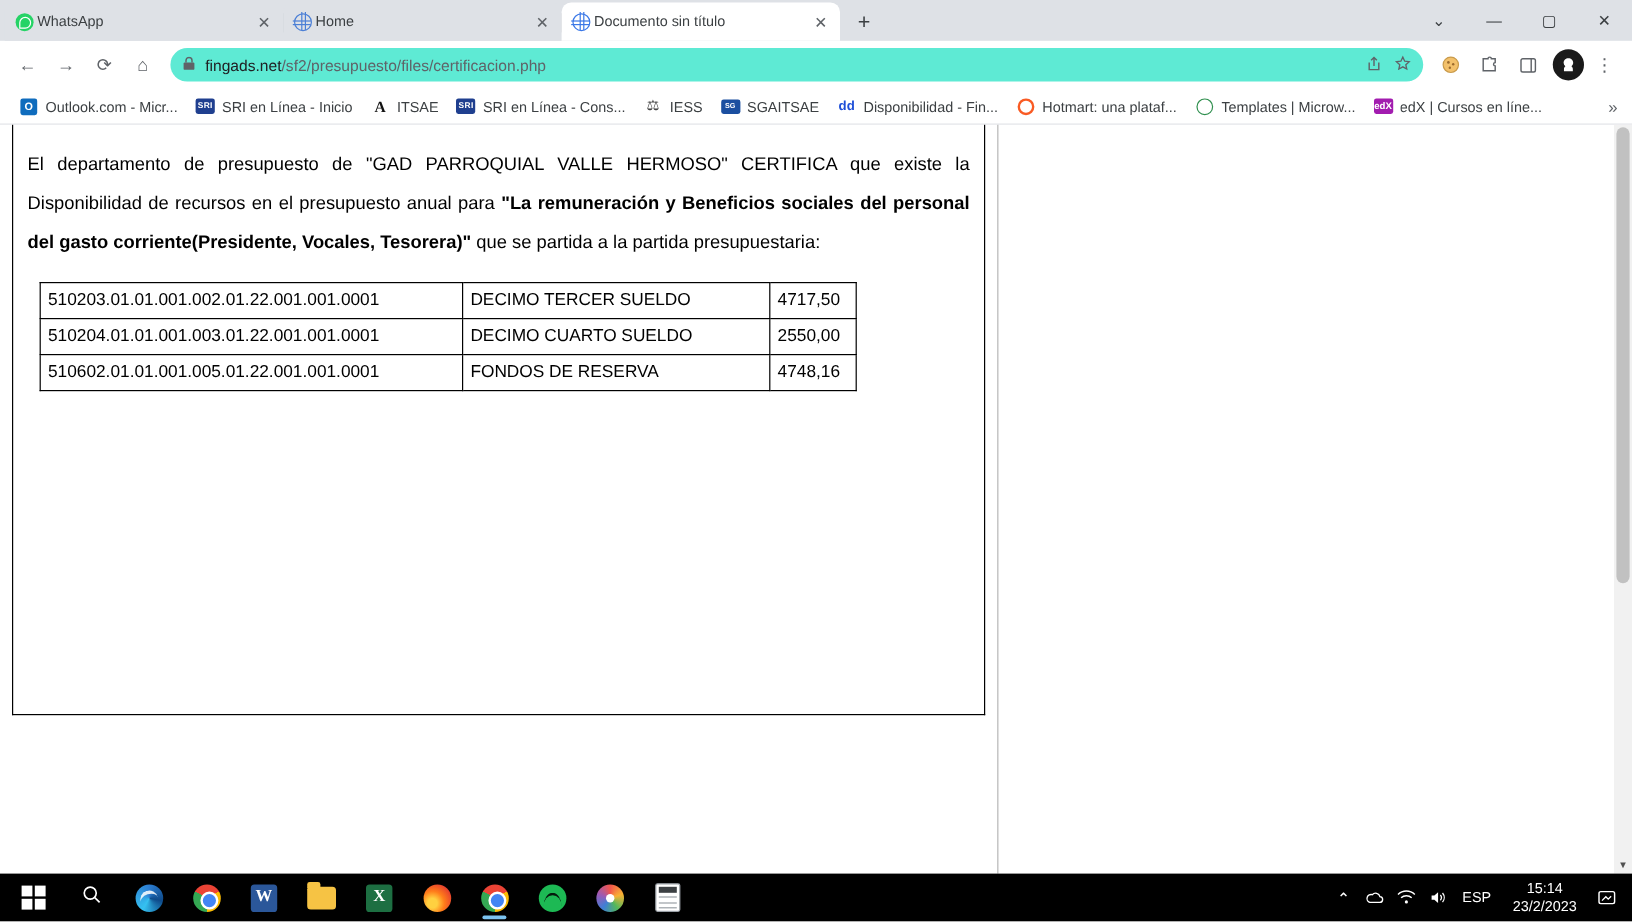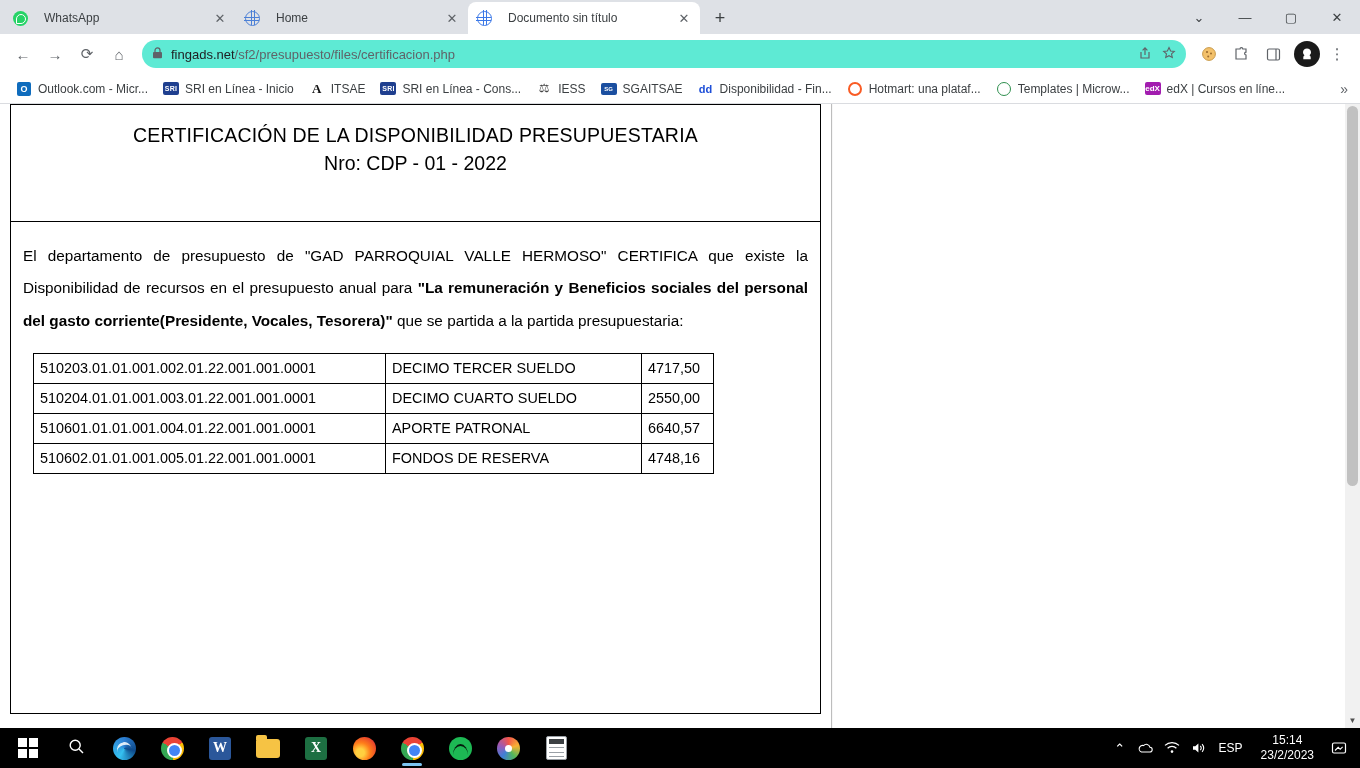--- a/index.html
+++ b/index.html
@@ -14,21 +14,21 @@
   
   .browser { width: 1360px; height: 768px; position: relative; background: #fff; }
 
   .tabstrip {
     height: 34px; background: #dee1e6; display: flex; align-items: flex-end;
     padding-left: 4px; position: relative;
   }
   .tab {
     height: 32px; width: 232px; display: flex; align-items: center;
     border-radius: 8px 8px 0 0; padding: 0 8px; position: relative;
-    font-size: 12px; color: #3c4043; background: #dee1e6; gap: 16px;
+    font-size: 12px; color: #3c4043; background: #dee1e6; gap: 3px;
   }
   .tab.inactive { background: #dee1e6; }
   .tab.active { background: #ffffff; }
   .tab .favicon { width: 16px; height: 16px; flex: 0 0 16px; display:flex; align-items:center; justify-content:center; }
   .tab .title {
     flex: 1 1 auto; overflow: hidden; white-space: nowrap; text-overflow: ellipsis;
     font-size: 12px; color: #3c4043;
   }
   .tab .closex {
     width: 16px; height: 16px; flex: 0 0 16px; border-radius: 50%;
@@ -423,46 +423,37 @@
           <span class="ic-edx">edX</span>
         </span>
       <span class="bmlabel">edX | Cursos en líne...</span>
     </div>
     <div class="bm-overflow">»</div>
   </div>
 
   <div class="pagearea">
     <div class="docpane">
 
-      <div class="title-box">
-        <div class="doc-title">CERTIFICACIÓN DE LA DISPONIBILIDAD PRESUPUESTARIA</div>
-        <div class="doc-subtitle">Nro: CDP - 01 - 2022</div>
-      </div>
 
       <div class="body-box">
         <p class="para"><span>El departamento de presupuesto de "GAD PARROQUIAL VALLE HERMOSO" CERTIFICA que existe la Disponibilidad de recursos en el presupuesto anual para </span><b>"La remuneración y Beneficios sociales del personal del gasto corriente(Presidente, Vocales, Tesorera)"</b><span> que se partida a la partida presupuestaria:</span></p>
 
         <table class="partidas">
           <tbody>
             <tr>
               <td class="code">510203.01.01.001.002.01.22.001.001.0001</td>
               <td class="desc">DECIMO TERCER SUELDO</td>
               <td class="amount">4717,50</td>
             </tr>
             <tr>
               <td class="code">510204.01.01.001.003.01.22.001.001.0001</td>
               <td class="desc">DECIMO CUARTO SUELDO</td>
               <td class="amount">2550,00</td>
             </tr>
             <tr>
-              <td class="code">510601.01.01.001.004.01.22.001.001.0001</td>
-              <td class="desc">APORTE PATRONAL</td>
-              <td class="amount">6640,57</td>
-            </tr>
-            <tr>
               <td class="code">510602.01.01.001.005.01.22.001.001.0001</td>
               <td class="desc">FONDOS DE RESERVA</td>
               <td class="amount">4748,16</td>
             </tr>
           </tbody>
         </table>
 
       </div>
 
       <div class="doc-shadow"></div>

